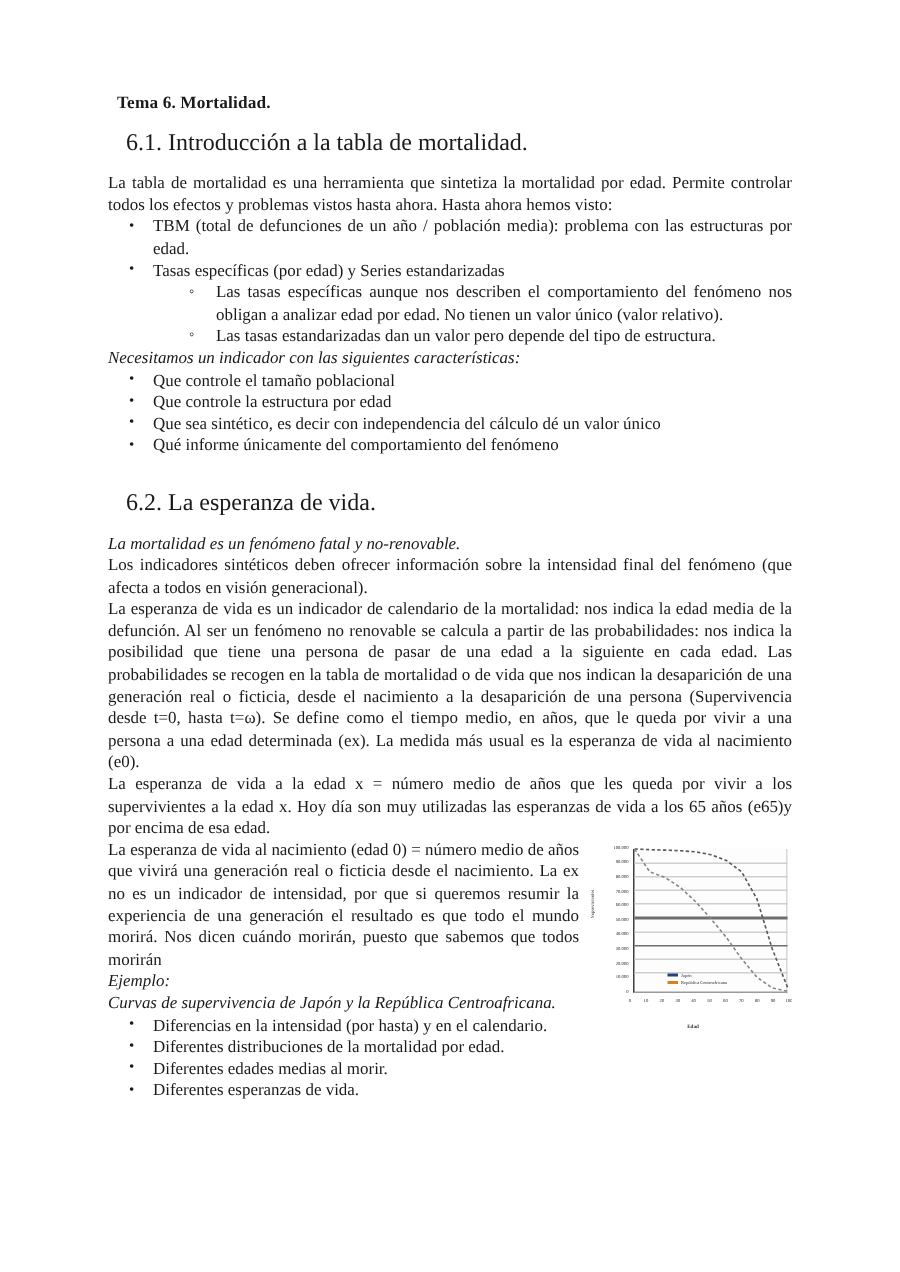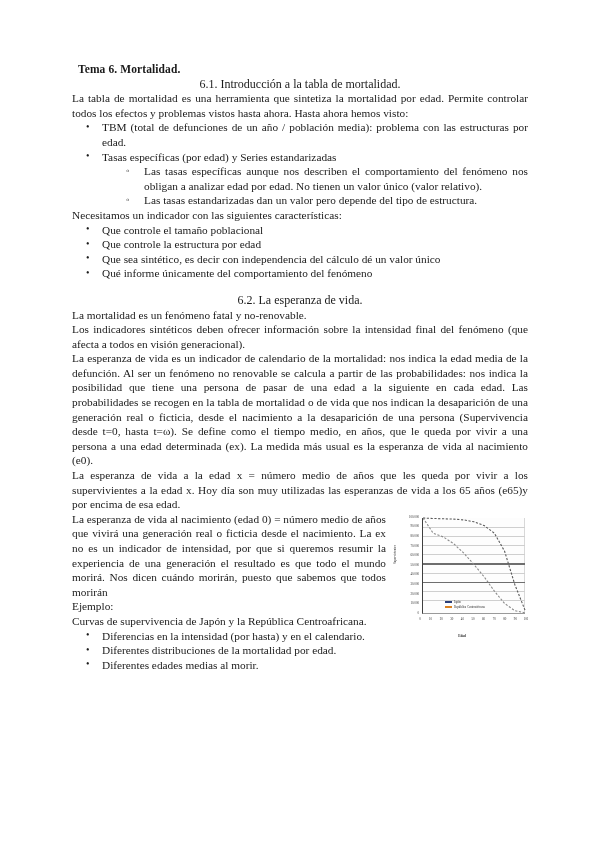--- a/index.html
+++ b/index.html
@@ -27,34 +27,35 @@
     width: 456px;
   }
   .doc-title {
     font-size: 11.5px;
     font-weight: bold;
     line-height: 14.6px;
     margin: 0 0 0 6px;
     letter-spacing: 0.1px;
   }
   .heading {
-    font-size: 12px;
-    line-height: 14.6px;
-    margin: 0;
-    text-align: center;
+    font-size: 16px;
+    line-height: 14.6px;
+    margin: 12px;
+    text-align: left;
   }
   p.para {
     font-size: 11.3px;
     line-height: 14.6px;
     margin: 0;
     text-align: justify;
     text-justify: inter-word;
   }
   p.para.nojust {
     text-align: left;
+    font-style: italic;
   }
   ul.bullets {
     list-style: none;
     margin: 0;
     padding: 0;
   }
   ul.bullets > li {
     position: relative;
     font-size: 11.3px;
     line-height: 14.6px;
@@ -332,20 +333,21 @@
 
 
       <p class="para nojust">Ejemplo:</p>
 
       <p class="para nojust">Curvas de supervivencia de Japón y la República Centroafricana.</p>
 
       <ul class="bullets">
         <li class="nojust">Diferencias en la intensidad (por hasta) y en el calendario.</li>
         <li class="nojust">Diferentes distribuciones de la mortalidad por edad.</li>
         <li class="nojust">Diferentes edades medias al morir.</li>
+        <li class="nojust">Diferentes esperanzas de vida.</li>
       </ul>
     </div>
 
     <div class="gap-md"></div>
 
 
   </div>
 </div>
 
 </body></html>

